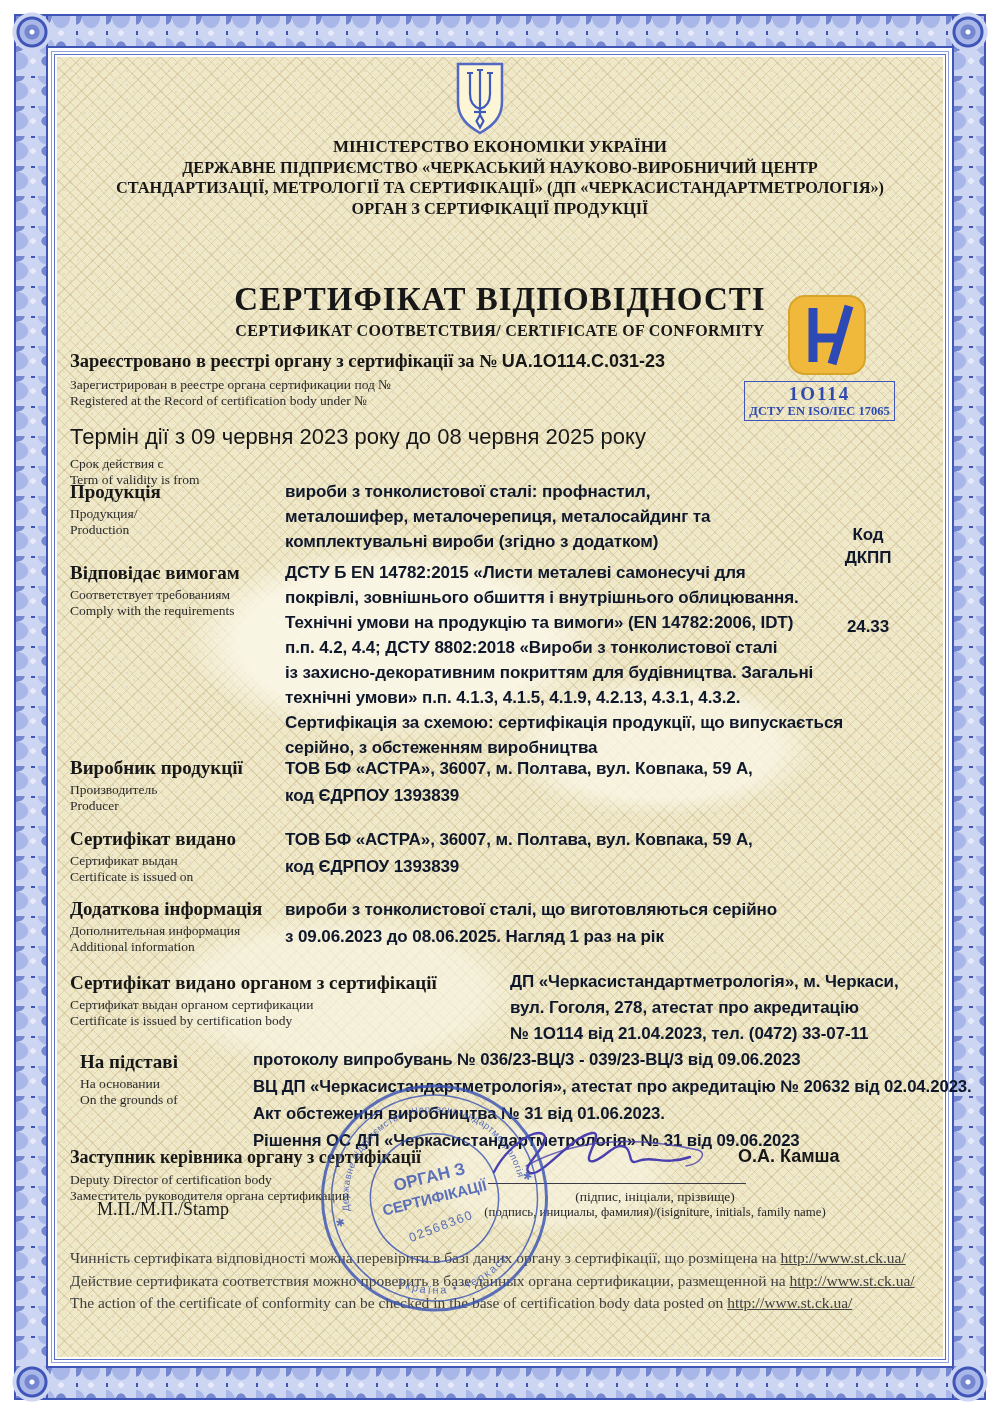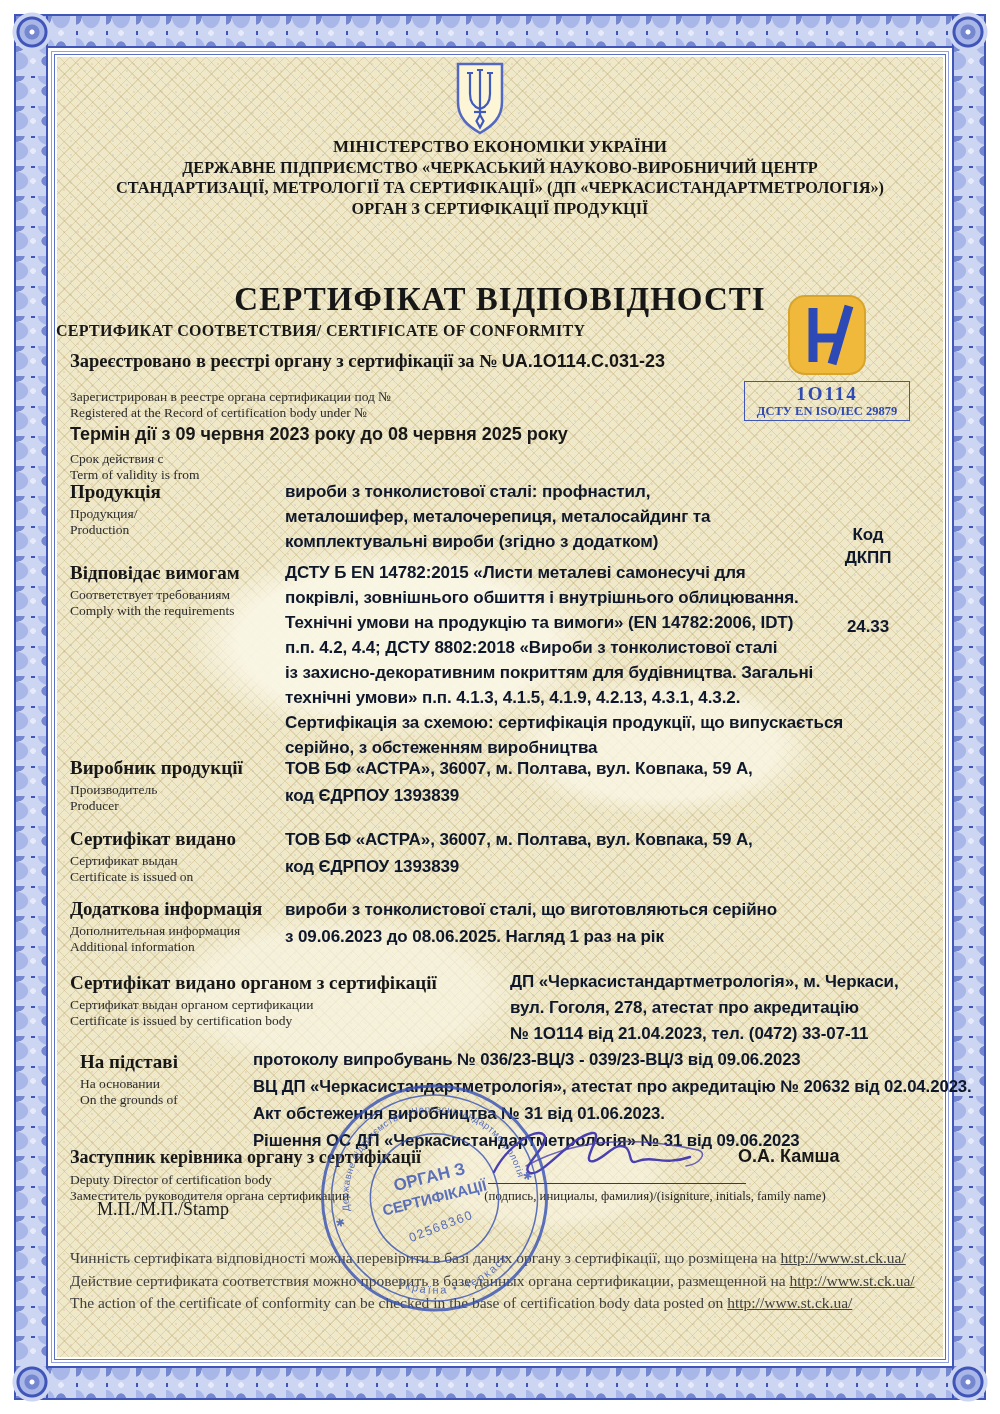--- a/index.html
+++ b/index.html
@@ -48,28 +48,28 @@
       radial-gradient(ellipse 280px 130px at 38% 45%, rgba(250,246,229,.95) 0 55%, transparent 75%),
       radial-gradient(ellipse 210px 95px at 68% 53%, rgba(250,246,229,.80) 0 55%, transparent 75%),
       radial-gradient(ellipse 250px 110px at 32% 72%, rgba(249,245,227,.70) 0 55%, transparent 75%),
       radial-gradient(ellipse 180px 80px at 55% 86%, rgba(249,245,227,.60) 0 55%, transparent 75%);}
 
   
   .hdr{left:56px;right:56px;text-align:center;font-weight:bold;line-height:20.5px;}
   .hdr .l1{font-size:17px;}
   .hdr .l2,.hdr .l3,.hdr .l4{font-size:16.3px;}
   .title{left:56px;right:56px;text-align:center;font-weight:bold;font-size:33px;letter-spacing:1px;}
-  .subtitle{left:56px;right:56px;font-weight:bold;font-size:16px;letter-spacing:.3px;}
+  .subtitle{left:56px;right:56px;text-align:center;font-weight:bold;font-size:16px;letter-spacing:.3px;}
   .lbl-uk{font-weight:bold;font-size:19px;line-height:21px;margin-bottom:4px;}
   .lbl-sub{font-size:13.5px;line-height:15.5px;color:#2b2b2b;}
   .val{font-family:"Liberation Sans",sans-serif;font-weight:bold;font-size:17px;
        line-height:25px;color:#0f172a;white-space:pre;letter-spacing:-.1px;}
   .reg-uk{font-weight:bold;font-size:18.5px;}
   .reg-num{font-family:"Liberation Sans",sans-serif;font-weight:bold;font-size:18px;}
-  .validity-main{font-family:"Liberation Sans",sans-serif;font-weight:bold;font-size:18px;}
+  .validity-main{font-family:"Liberation Sans",sans-serif;font-weight:normal;font-size:22px;}
   .accr-box{box-sizing:border-box;border:1.5px solid var(--bd1);text-align:center;color:var(--blue);
             padding-top:2px;}
   .accr-num{font-weight:bold;font-size:19px;letter-spacing:2px;line-height:20px;}
   .accr-std{font-weight:bold;font-size:12.5px;line-height:15px;}
   .sig-rule{border-top:1.6px solid #3c3c46;}
   .sig-name{font-family:"Liberation Sans",sans-serif;font-weight:bold;font-size:18px;}
   .sig-cap{font-size:13.5px;line-height:15.5px;text-align:center;color:#272727;}
   .mp{font-size:18px;}
   .footer-line{font-size:15.5px;line-height:22.5px;color:#404040;}
   .url{text-decoration:underline;}
@@ -114,31 +114,31 @@
   <div class="abs subtitle" style="top:322px">СЕРТИФИКАТ СООТВЕТСТВИЯ/ CERTIFICATE OF CONFORMITY</div>
 
   <svg class="abs" style="left:787px;top:294px" width="80" height="82" viewBox="0 0 80 82">
     <rect x="2" y="2" width="76" height="78" rx="16" fill="#f1b93c" stroke="#d7a52c" stroke-width="2"></rect>
     <g stroke="#2d49b5" stroke-width="9" fill="none">
       <path d="M26 14 V68"></path>
       <path d="M62 12 L45 70"></path>
       <path d="M26 44 H56"></path>
     </g>
   </svg>
-  <div class="abs accr-box" style="left:744px;top:381px;width:166px;height:40px">
+  <div class="abs accr-box" style="left:744px;top:381px;width:151px;height:40px">
     <div class="accr-num">1О114</div>
-    <div class="accr-std">ДСТУ EN ISO/IEC 29879</div>
+    <div class="accr-std">ДСТУ EN ISO/IEC 17065</div>
   </div>
 
   <div class="abs" style="left:70px;top:351px">
     <div>
       <span class="reg-uk">Зареєстровано в реєстрі органу з сертифікації за №</span>
       <span class="reg-num">UA.1О114.С.031-23</span>
     </div>
-    <div class="lbl-sub" style="margin-top:17px">Зарегистрирован в реестре органа сертификации под №</div>
+    <div class="lbl-sub" style="margin-top:5px">Зарегистрирован в реестре органа сертификации под №</div>
     <div class="lbl-sub">Registered at the Record of certification body under №</div>
   </div>
 
   <div class="abs" style="left:70px;top:424px">
     <div class="validity-main">Термін дії з 09 червня 2023 року  до  08 червня 2025 року</div>
     <div class="lbl-sub" style="margin-top:6px">Срок действия с</div>
     <div class="lbl-sub">Term of validity is from</div>
   </div>
 
   <div class="abs" style="left:70px;top:481px;width:205px">
@@ -221,20 +221,21 @@
 
   <svg class="abs" style="left:486px;top:1120px" width="270" height="68" viewBox="0 0 270 68">
     <g stroke="#4a3fae" fill="none" stroke-linecap="round">
       <path stroke-width="2.4" d="M8 52 C20 28 50 6 58 15 C66 24 32 48 44 53 C56 57 86 16 106 13 C120 11 92 45 108 41 C121 37 128 22 139 27 C147 31 141 46 152 41 C166 35 178 46 204 37"></path>
       <path stroke-width="1.5" opacity=".8" d="M40 46 C90 18 150 16 212 30 C222 33 214 44 200 46"></path>
     </g>
   </svg>
   <div class="abs sig-rule" style="left:488px;top:1183px;width:258px"></div>
   <div class="abs sig-name" style="left:738px;top:1146px">О.А. Камша</div>
   <div class="abs" style="left:455px;top:1189px;width:400px">
+    <div class="sig-cap">(підпис, ініціали, прізвище)</div>
     <div class="sig-cap" style="font-size:12.8px">(подпись, инициалы, фамилия)/(isigniture, initials, family name)</div>
   </div>
 
   <svg class="abs" style="left:312px;top:1078px;transform:rotate(-14deg);opacity:.8;z-index:6" width="245" height="240" viewBox="0 0 240 240">
     <defs>
       <path id="arcTop" d="M 34 120 A 86 86 0 0 1 206 120"></path>
       <path id="arcBottom" d="M 30 126 A 90 90 0 0 0 210 126"></path>
     </defs>
     <g fill="none" stroke="#3752b5">
       <circle cx="120" cy="120" r="112" stroke-width="3"></circle>

